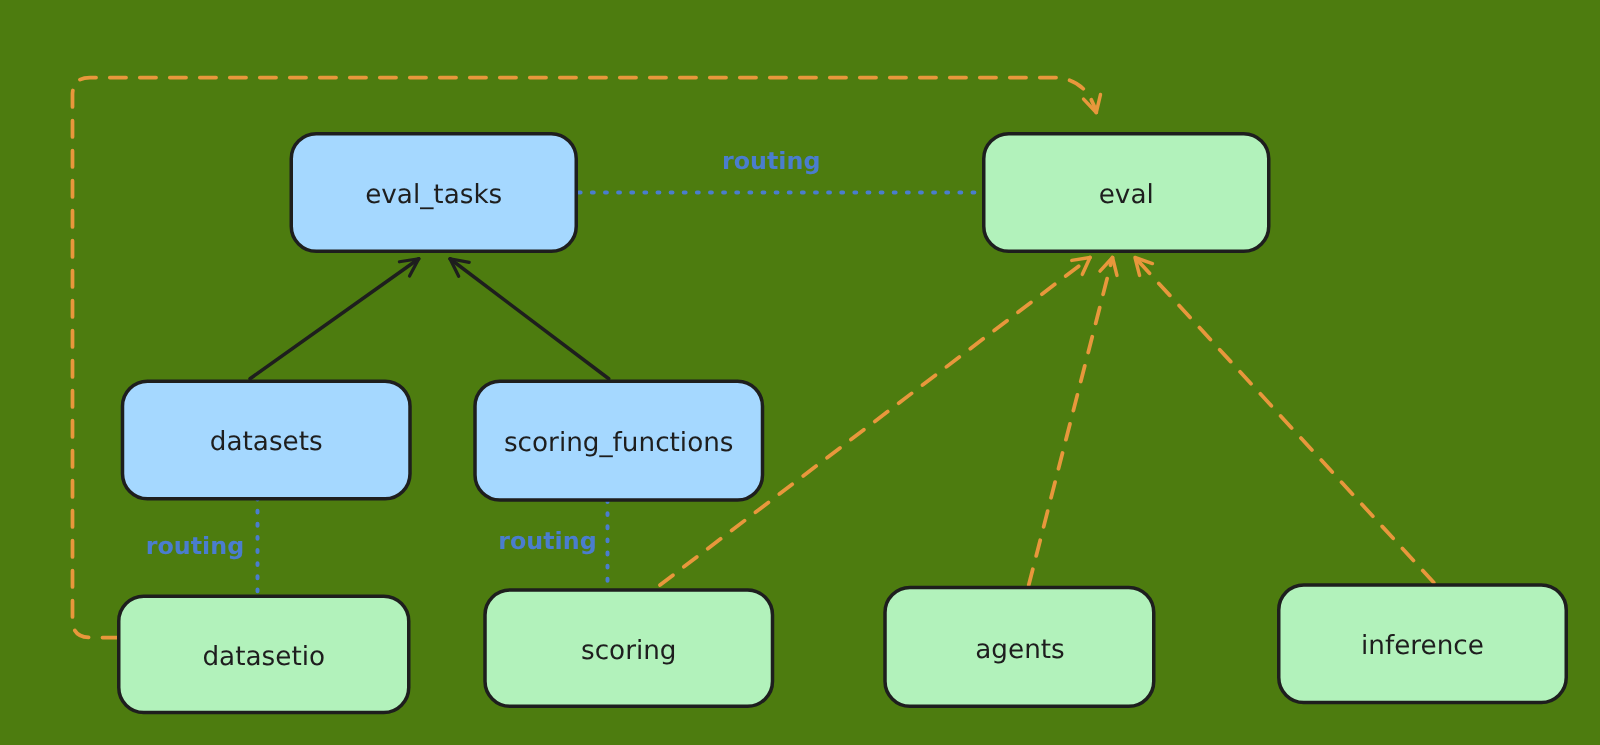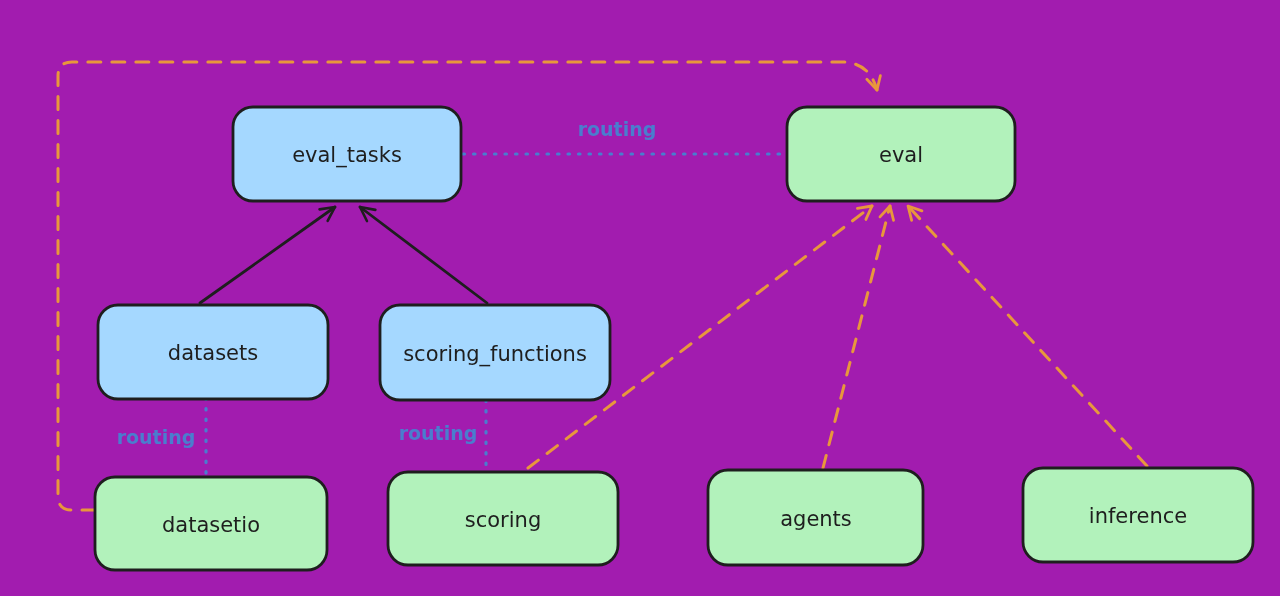--- a/index.html
+++ b/index.html
@@ -4,21 +4,21 @@
 <style>
   html, body {
     margin: 0;
     padding: 0;
     background: #ffffff;
   }
   .canvas {
     position: relative;
     width: 1280px;
     height: 596px;
-    background: #a21caf;
+    background: #4d7c0f;
     overflow: hidden;
     font-family: "DejaVu Sans", sans-serif;
   }
   svg { display: block; }
   .node-box {
     stroke-width: 2.8;
     stroke-linejoin: round;
   }
   .node-label {
     font-family: "DejaVu Sans", sans-serif;

